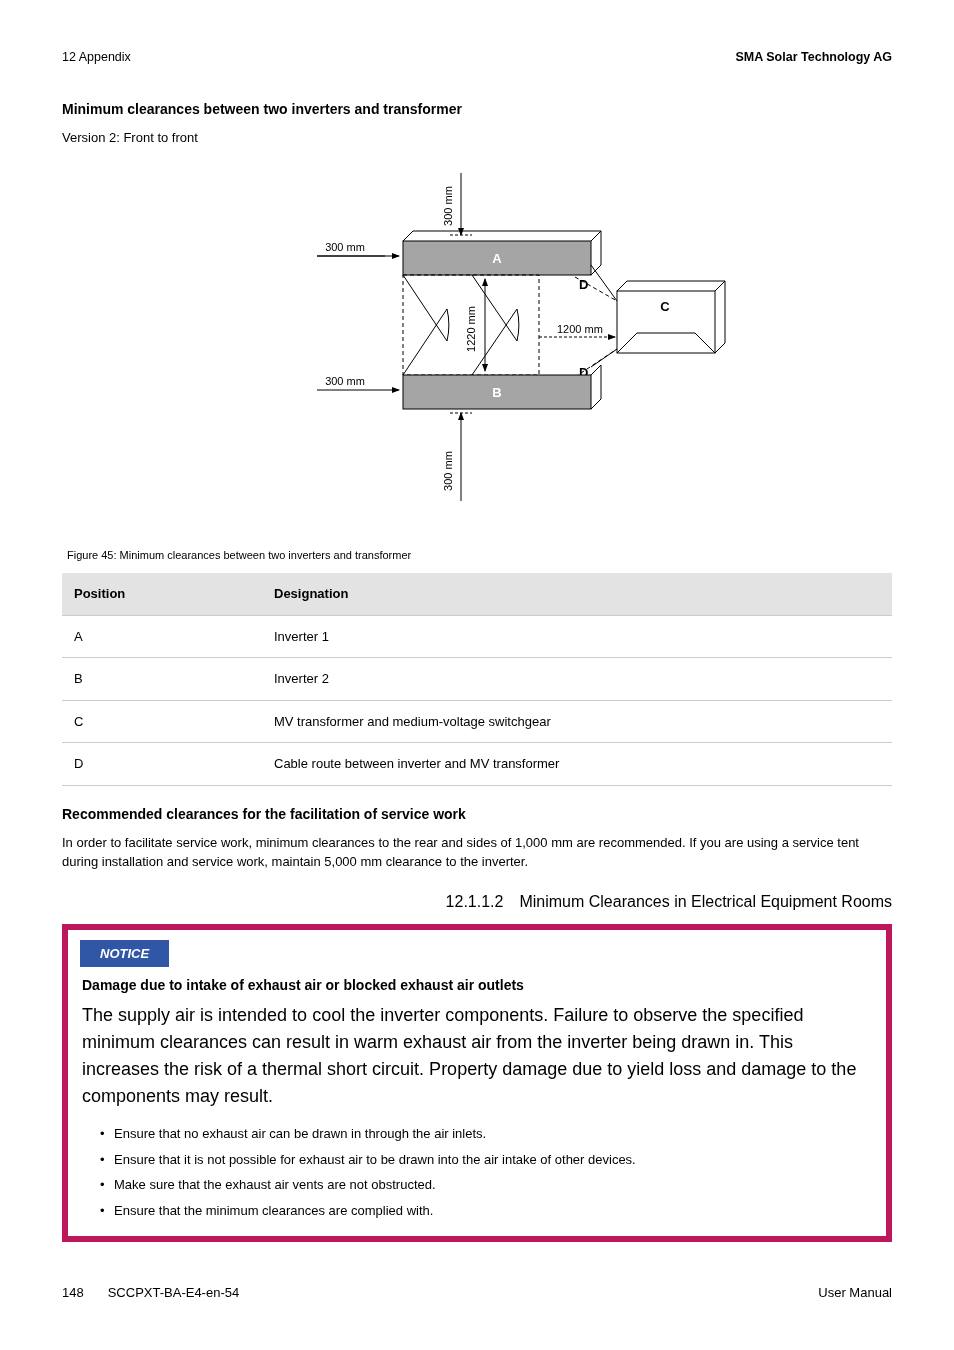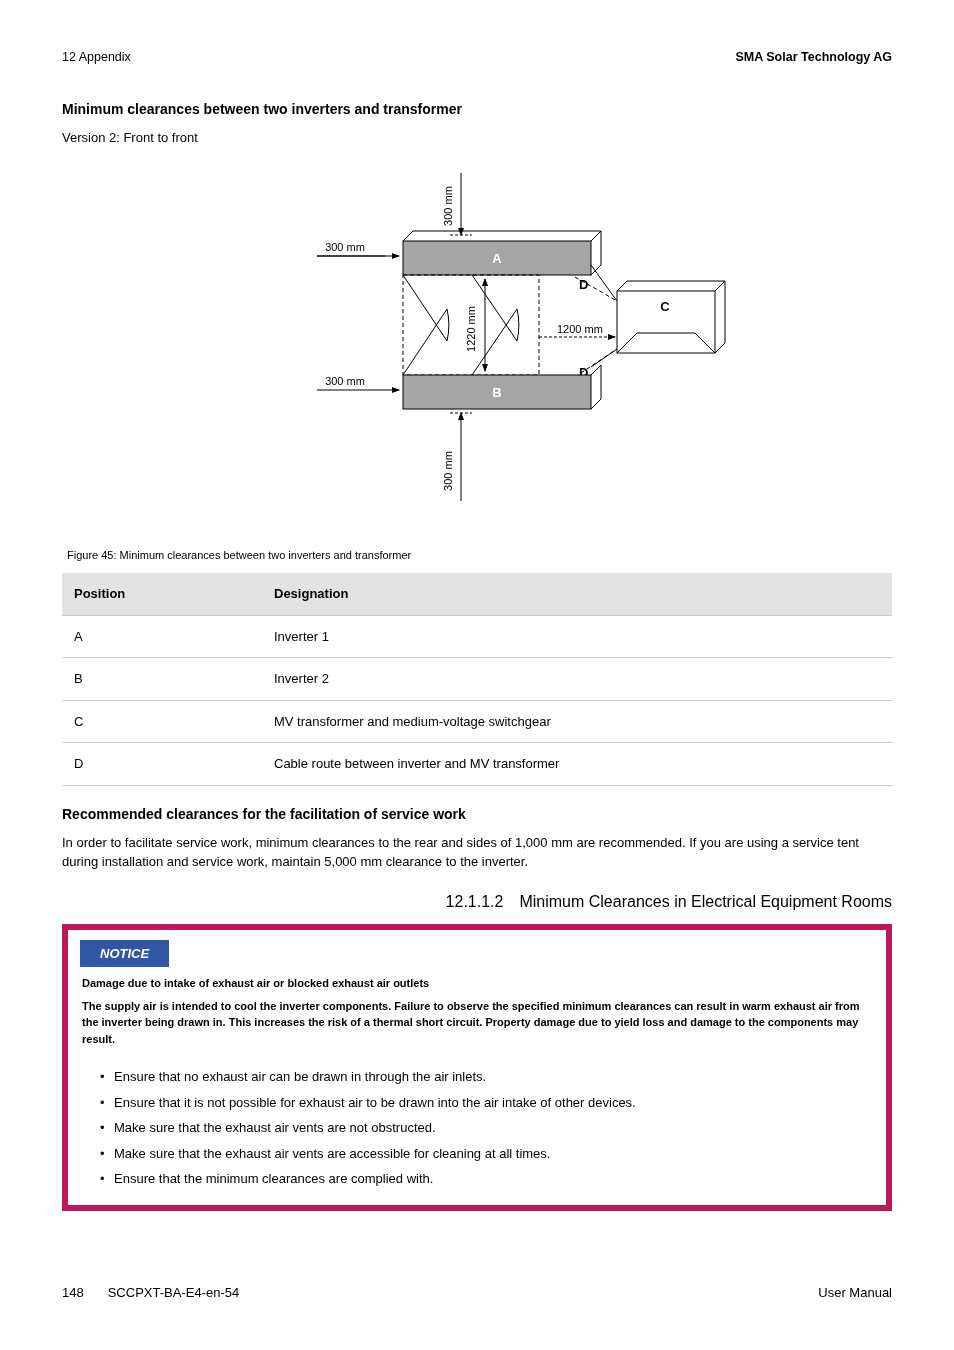--- a/index.html
+++ b/index.html
@@ -93,26 +93,25 @@
       display: inline-block;
       margin: 6px 0 8px 12px;
       font-size: 13px;
     }
     .notice-content {
       padding: 0 14px;
     }
     .notice-heading {
       font-weight: 700;
       margin-bottom: 6px;
-      font-size: 11px;
+      font-size: 14px;
     }
     .notice-para {
-      font-size: 11px;
-      margin-bottom: 20px;
-      font-weight: bold;
+      font-size: 18px;
+      margin-bottom: 14px;
     }
     .notice-list {
       list-style: none;
       padding-left: 18px;
     }
     .notice-list li {
       position: relative;
       padding-left: 14px;
       margin-bottom: 6px;
       font-size: 13px;
@@ -272,21 +271,20 @@
 
 <div class="notice-box">
   <div class="notice-label">NOTICE</div>
   <div class="notice-content">
     <div class="notice-heading">Damage due to intake of exhaust air or blocked exhaust air outlets</div>
     <div class="notice-para">The supply air is intended to cool the inverter components. Failure to observe the specified minimum clearances can result in warm exhaust air from the inverter being drawn in. This increases the risk of a thermal short circuit. Property damage due to yield loss and damage to the components may result.</div>
     <ul class="notice-list">
       <li>Ensure that no exhaust air can be drawn in through the air inlets.</li>
       <li>Ensure that it is not possible for exhaust air to be drawn into the air intake of other devices.</li>
       <li>Make sure that the exhaust air vents are not obstructed.</li>
-      <li>Make sure that the exhaust air vents are accessible for cleaning at all times.</li>
       <li>Ensure that the minimum clearances are complied with.</li>
     </ul>
   </div>
 </div>
 
 <div class="footer-row">
   <div class="footer-left">
     <span class="footer-page">148</span>
     <span class="footer-code">SCCPXT-BA-E4-en-54</span>
   </div>

